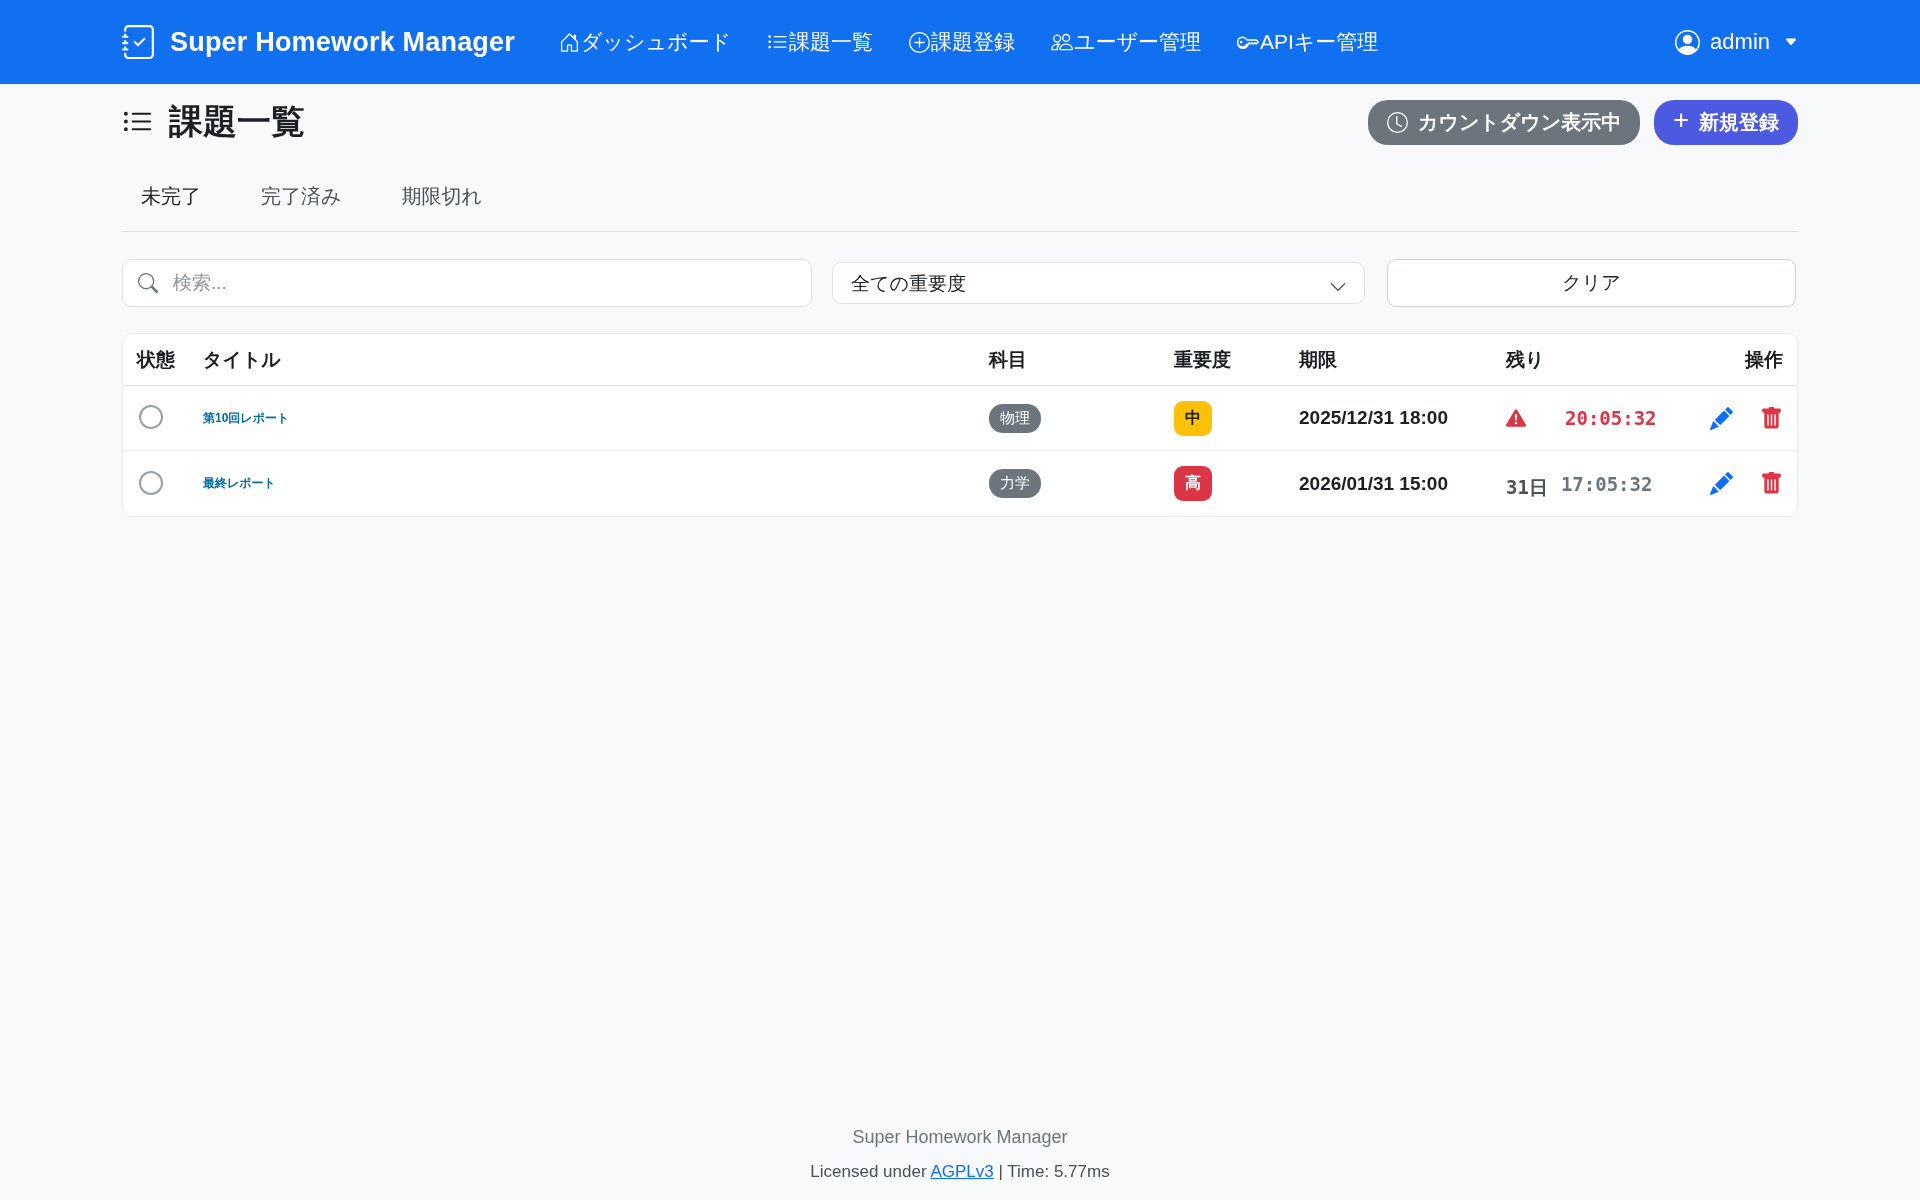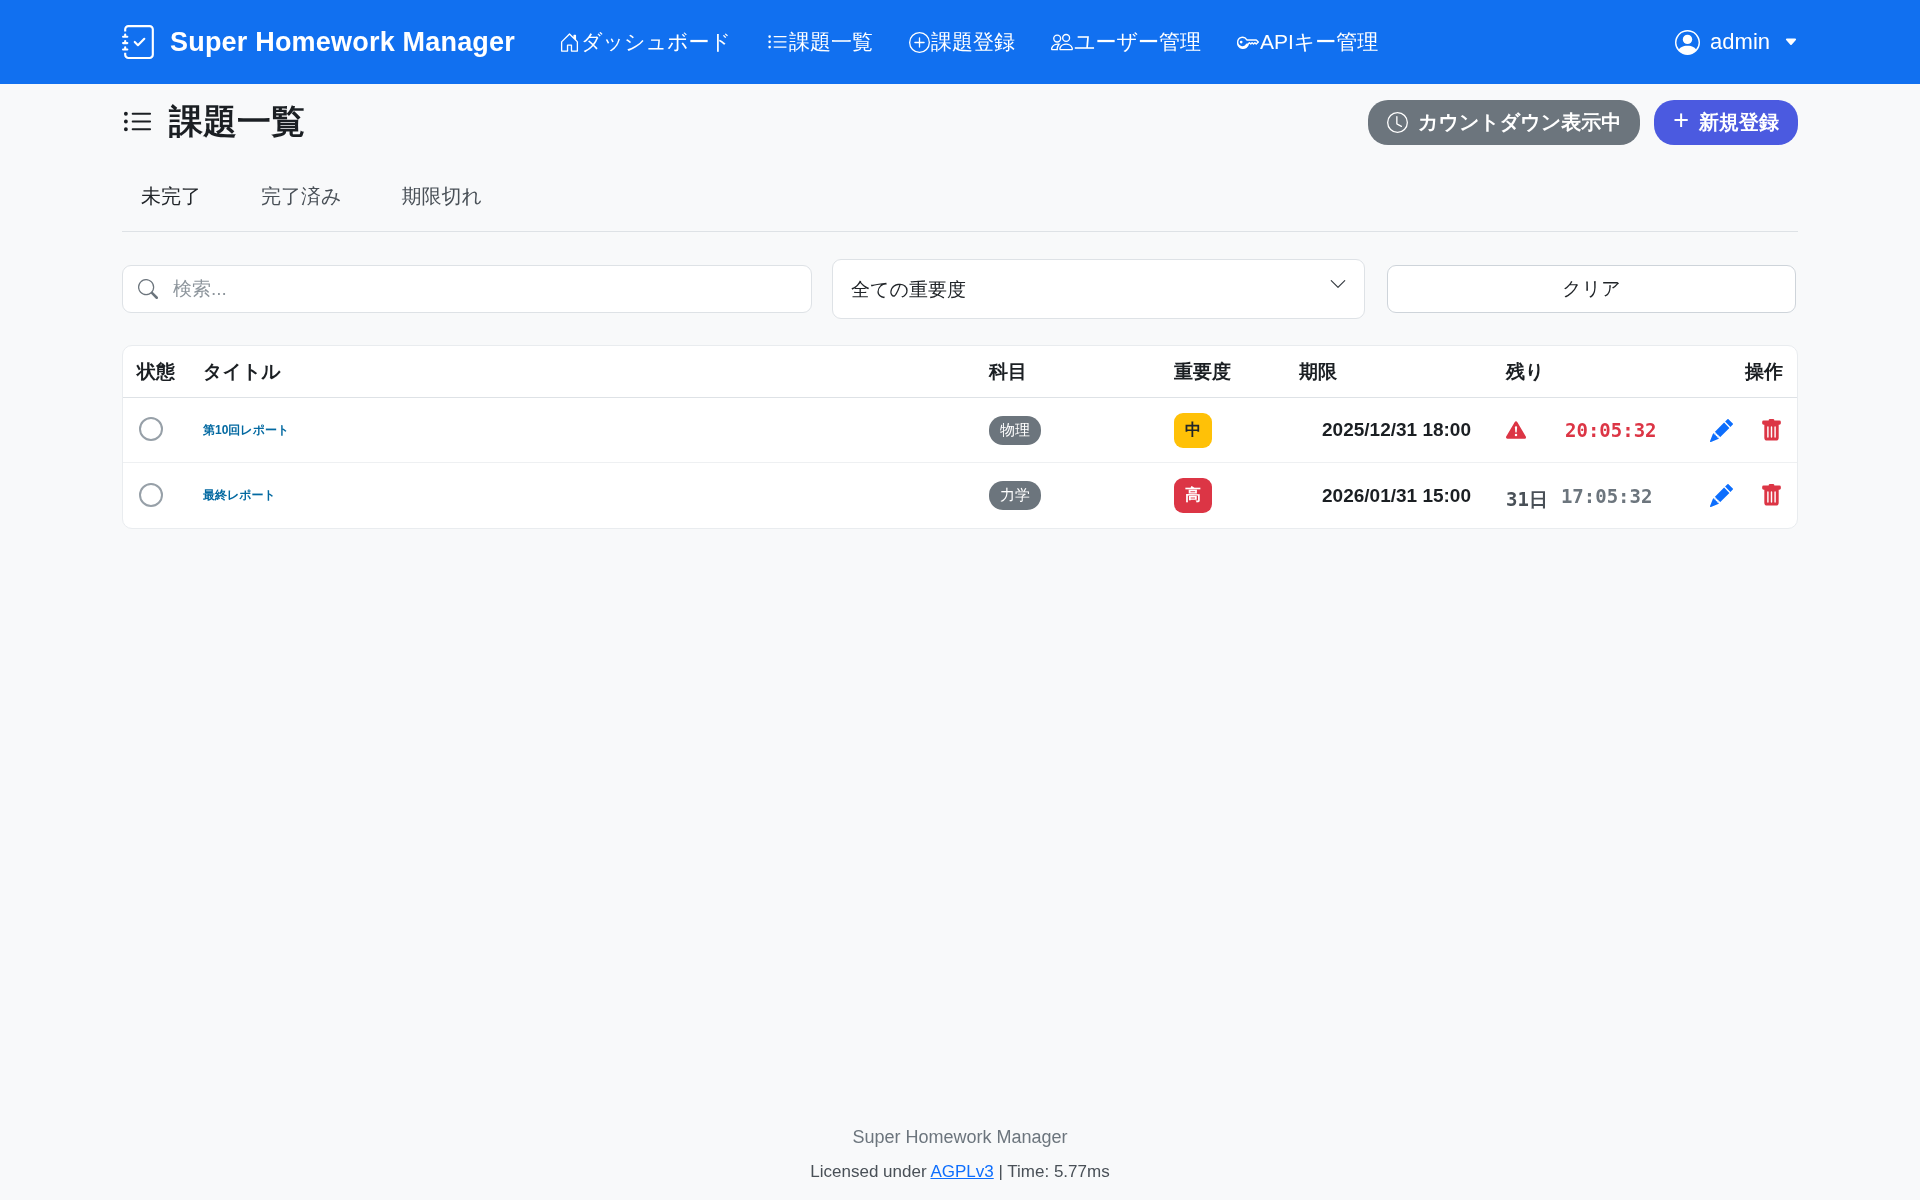--- a/index.html
+++ b/index.html
@@ -44,21 +44,21 @@
   .filters { margin-top:27px; display:flex; align-items:center; }
   .search-wrap { position:relative; width:690px; }
   .search-input {
     width:100%; height:48px; border:1px solid #dee2e6; border-radius:9px;
     padding:0 16px 0 50px; font-size:19px; font-family:inherit; color:#212529; background:#fff; outline:none;
   }
   .search-input::placeholder { color:#8d959c; }
   .search-icon { position:absolute; left:16px; top:14px; }
   .select-wrap { position:relative; width:533px; margin-left:20px; }
   .priority-select {
-    appearance:none; -webkit-appearance:none; width:100%; height:60px; background:#fff;
+    appearance:none; -webkit-appearance:none; width:100%; height:42px; background:#fff;
     border:1px solid #dee2e6; border-radius:9px; padding:0 44px 0 18px;
     font-size:19px; font-family:inherit; color:#212529; outline:none; cursor:pointer;
   }
   .select-chevron { position:absolute; right:18px; top:16px; pointer-events:none; }
   .btn-clear {
     width:409px; height:48px; margin-left:22px; background:#fff; border:1px solid #ced4da;
     border-radius:9px; font-size:19px; color:#212529; cursor:pointer; font-family:inherit;
   }
 
   
@@ -71,21 +71,21 @@
   .tbody-row { height:65px; border-bottom:1px solid #eef0f2; }
   .tbody-row:last-child { border-bottom:none; }
   .col-actions { display:flex; justify-content:flex-end; align-items:center; gap:27px; }
   .th-actions { text-align:right; }
   .status-circle { width:24px; height:24px; border:2px solid #97a0a8; border-radius:50%; background:transparent; cursor:pointer; margin-left:2px; }
   .row-title { font-size:12px; font-weight:bold; color:#0369a1; }
   .badge-subject { display:inline-block; background:#6c757d; color:#fff; font-size:15px; padding:5px 11px; border-radius:14px; }
   .badge-priority { display:inline-block; font-size:16px; font-weight:bold; padding:7px 11px; border-radius:9px; }
   .badge-mid { background:#ffc107; color:#212529; }
   .badge-high { background:#dc3545; color:#fff; }
-  .cell-deadline { font-size:19px; font-weight:bold; color:#1b1f23;text-align:center; }
+  .cell-deadline { font-size:19px; font-weight:bold; color:#1b1f23; }
   .cell-remaining { display:flex; align-items:center; gap:9px; font-family:"DejaVu Sans Mono","Liberation Mono",monospace; font-size:19px; font-weight:bold; }
   .remaining-urgent { color:#dc3545;gap:39px; }
   .remaining-days { color:#495057;margin-top:8px; }
   .remaining-time-normal { color:#6c757d; font-weight:bold; margin-left:4px; }
   .icon-btn { background:none; border:none; cursor:pointer; padding:0; }
 
   
   .footer { margin-top:auto; text-align:center; padding-bottom:18px; flex:0 0 auto; }
   .footer-app { font-size:18px; color:#6c757d; margin-bottom:14px; }
   .footer-meta { font-size:17px; color:#495057; }

